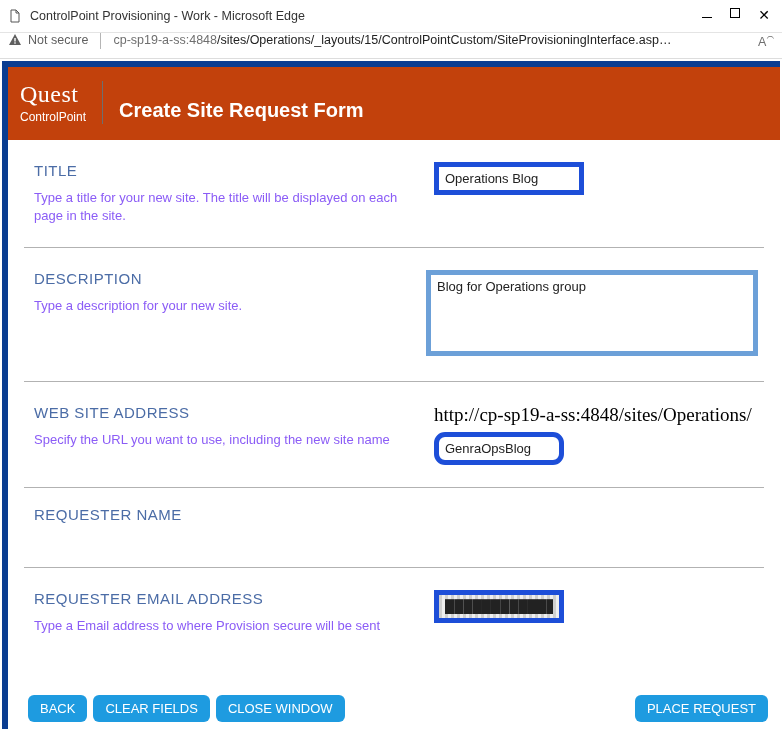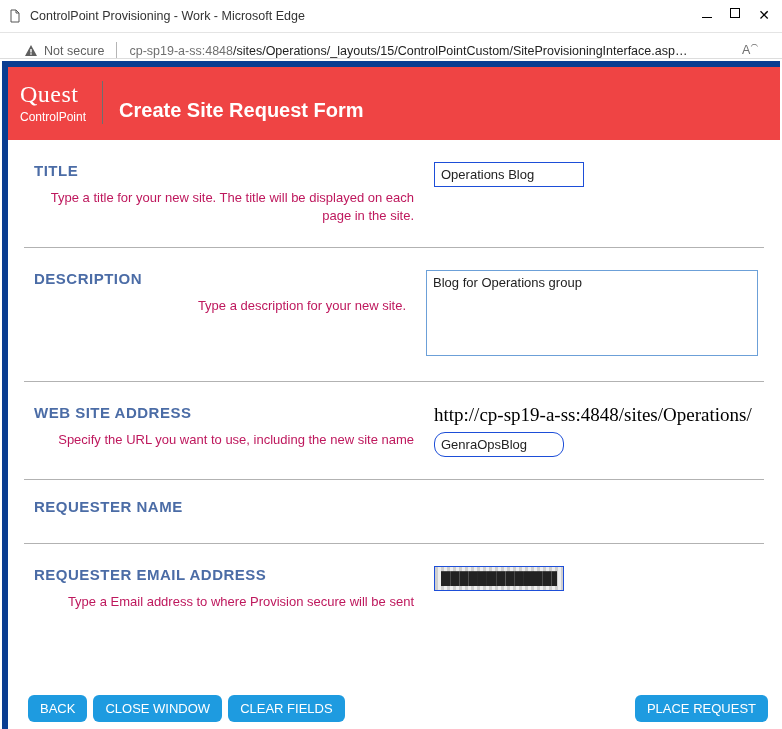--- a/index.html
+++ b/index.html
@@ -27,22 +27,22 @@
   .chrome-titlebar .title { flex: 1; font-size: 12.5px; color: #333; }
   .chrome-titlebar .win-ctrls { display: flex; gap: 18px; margin-right: 4px; }
   .chrome-titlebar .win-ctrl { font-size: 14px; color: #000; user-select: none; }
   .win-min::before { content:""; display:inline-block; width:10px; height:1px; background:#000; vertical-align:middle;}
   .win-max { width:10px; height:10px; border:1px solid #000; display:inline-block; vertical-align:middle;}
   .win-close { font-size:16px; line-height:14px; }
 
   .chrome-url {
     height: 26px;
     display:flex;
-    align-items:flex-end;
-    padding: 0 24px;
+    align-items:flex-start;
+    padding: 0 8px;
     border-bottom: 1px solid #ddd;
     gap: 12px;
   }
   .chrome-url .badge { display:flex; align-items:center; gap:6px; color:#5f5f5f; font-size:12.5px;}
   .chrome-url .vline { width:1px; height:16px; background:#b5b5b5;}
   .chrome-url .url {
     flex:1;
     font-size:12.5px;
     color:#222;
     white-space:nowrap;
@@ -56,21 +56,21 @@
   .page {
     margin: 2px 2px 0 2px;
     border-top: 6px solid #0a3d91;
     border-left: 6px solid #0a3d91;
     height: calc(729px - 30px - 26px - 2px);
     display:flex;
     flex-direction:column;
     background:#fff;
   }
   .top-band {
-    background:#ef4444;
+    background:#c2410c;
     color:#fff;
     padding: 14px 18px 16px 12px;
     display:flex;
     align-items:flex-end;
   }
   .brand {
     border-right:1px solid #6e6e6e;
     padding-right:16px;
     margin-right:16px;
   }
@@ -90,38 +90,37 @@
     display:flex;
   }
   .section:last-child { border-bottom:none; }
   .left-col {
     width: 400px;
     padding-right:20px;
   }
   .sec-title {
     color:#4b6ca6;
     font-size:15px;
-    font-weight:700;
+    font-weight:400;
     letter-spacing:0.5px;
     margin-bottom:10px;
   }
   .sec-help {
-    color:#be185d;
+    color:#8b5cf6;
     font-size:13px;
     line-height:1.4;
-    text-align:right;
   }
   .right-col {
     flex:1;
   }
   input[type=text], textarea {
     font-family: inherit;
     font-size:13px;
     padding:4px 6px;
-    border:1px solid #1d4ed8;
+    border:5px solid #1d4ed8;
     outline:none;
     color:#222;
   }
   .in-title { width:150px; }
   .in-desc  { width:332px; height:86px; resize:none; border-color:#6ca0d8;}
   .addr-url { font-family: "Times New Roman", serif; font-size:19px; color:#000; margin-bottom:6px;}
   .in-addr  { width:130px;border-radius:11px; }
   .in-email { width:130px; border:1px solid #000; color:#737373; letter-spacing:0px;}
   
   .obscured {
@@ -221,39 +220,39 @@
       <div class="left-col">
         <div class="sec-title">WEB SITE ADDRESS</div>
         <div class="sec-help">Specify the URL you want to use, including the new site name</div>
       </div>
       <div class="right-col">
         <div class="addr-url">http://cp-sp19-a-ss:4848/sites/Operations/</div>
         <input type="text" class="in-addr" value="GenraOpsBlog" style="">
       </div>
     </div>
 
-    <div class="section" style="padding-top:18px;padding-bottom:18px;">
+    <div class="section" style="padding-top:18px;padding-bottom:34px;">
       <div class="left-col">
         <div class="sec-title">REQUESTER NAME</div>
       </div>
       <div class="right-col"></div>
     </div>
 
     <div class="section" style="border-bottom:none;">
       <div class="left-col">
         <div class="sec-title">REQUESTER EMAIL ADDRESS</div>
         <div class="sec-help">Type a Email address to where Provision secure will be sent</div>
       </div>
       <div class="right-col">
         <input type="text" class="in-email obscured" value="████████████████" style="">
       </div>
     </div>
 
   </div>
 
   <div class="btn-row">
     <button class="btn">BACK</button>
+    <button class="btn">CLEAR FIELDS</button>
     <button class="btn">CLOSE WINDOW</button>
-    <button class="btn">CLEAR FIELDS</button>
     <div class="spacer"></div>
     <button class="btn">PLACE REQUEST</button>
   </div>
 </div>
 
 </body></html>

